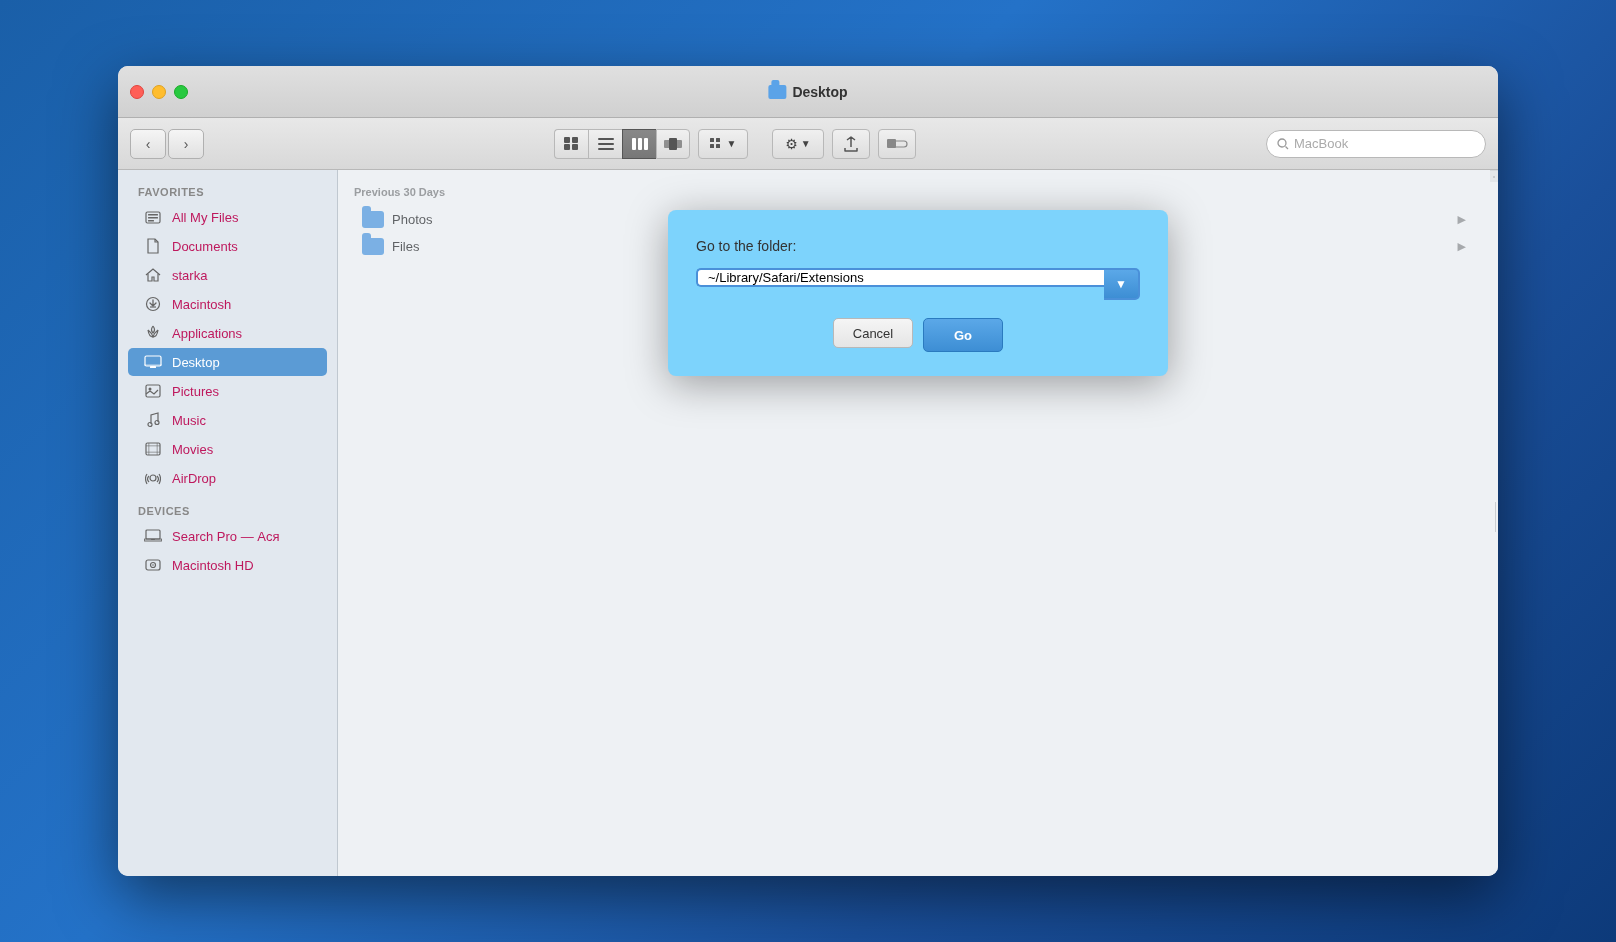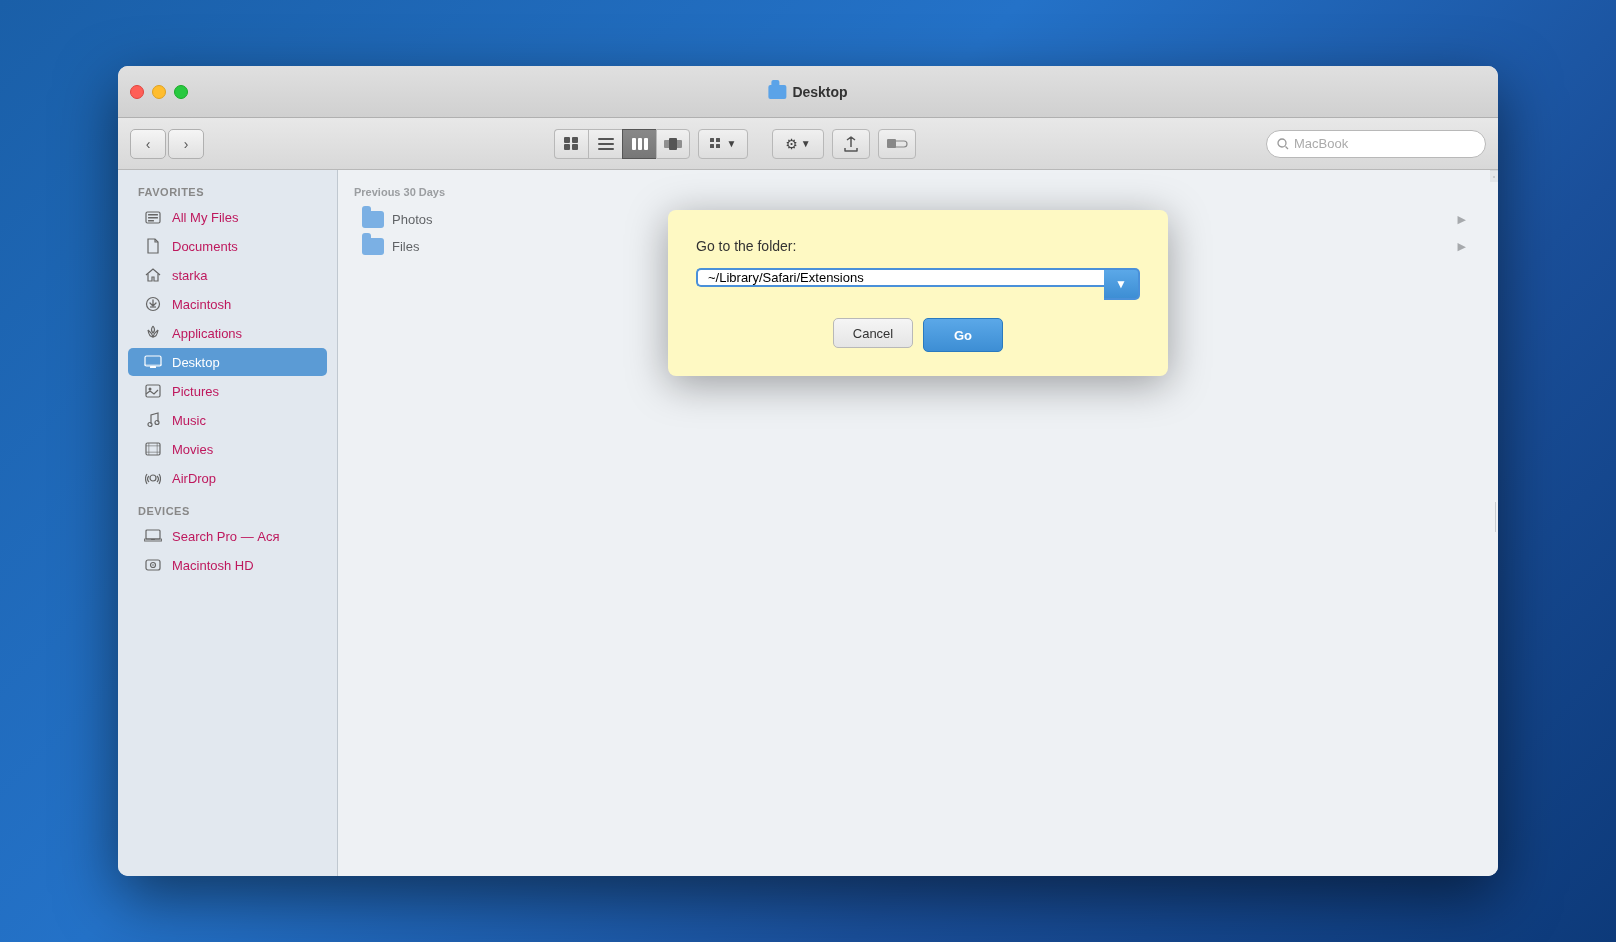--- a/index.html
+++ b/index.html
@@ -323,21 +323,21 @@
       top: 0; left: 0; right: 0; bottom: 0;
       background: rgba(200, 210, 220, 0.3);
       display: flex;
       align-items: flex-start;
       justify-content: center;
       padding-top: 40px;
       z-index: 10;
     }
 
     .modal {
-      background: #fef9c3;
+      background: #7dd3fc;
       border-radius: 8px;
       box-shadow: 0 8px 40px rgba(0,0,0,0.35);
       width: 500px;
       padding: 28px 28px 24px;
     }
 
     .modal-title {
       font-size: 14px;
       font-weight: 500;
       color: #333;

